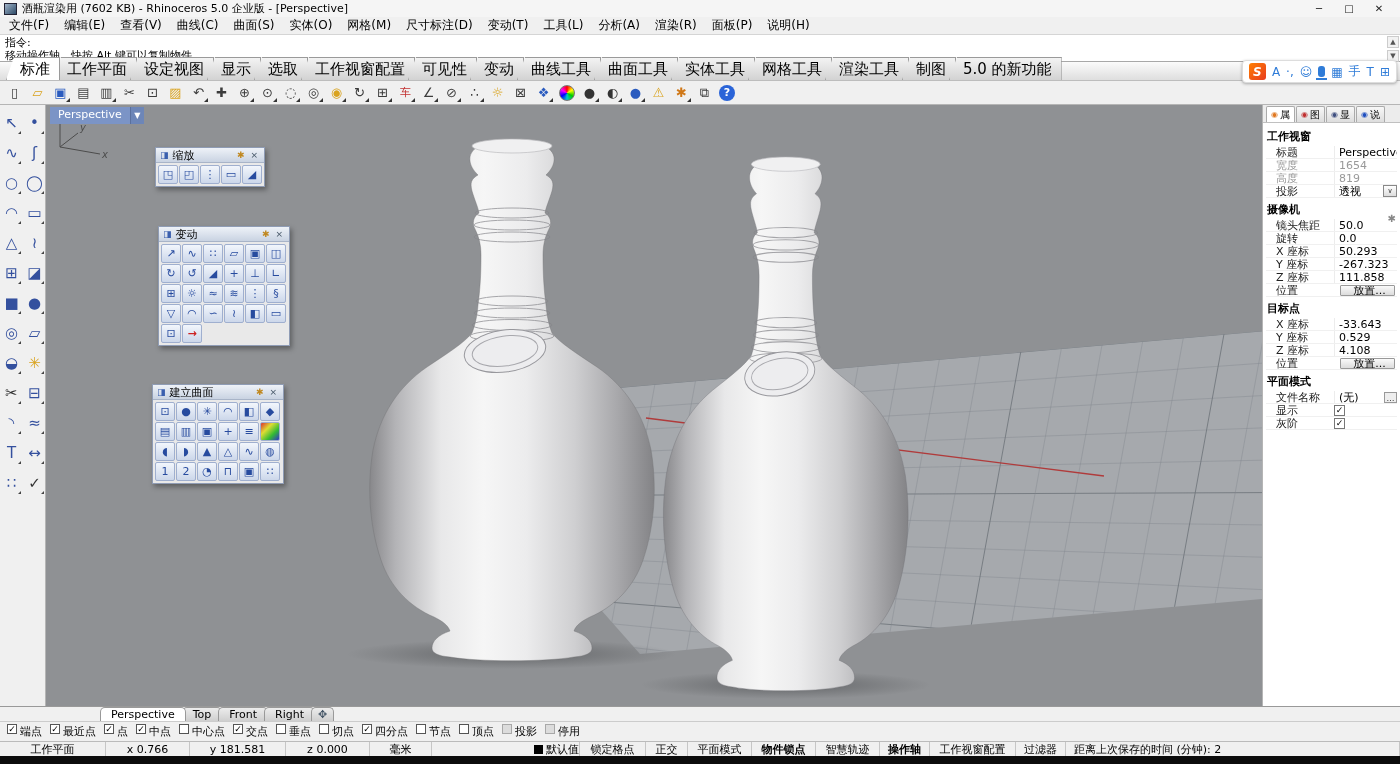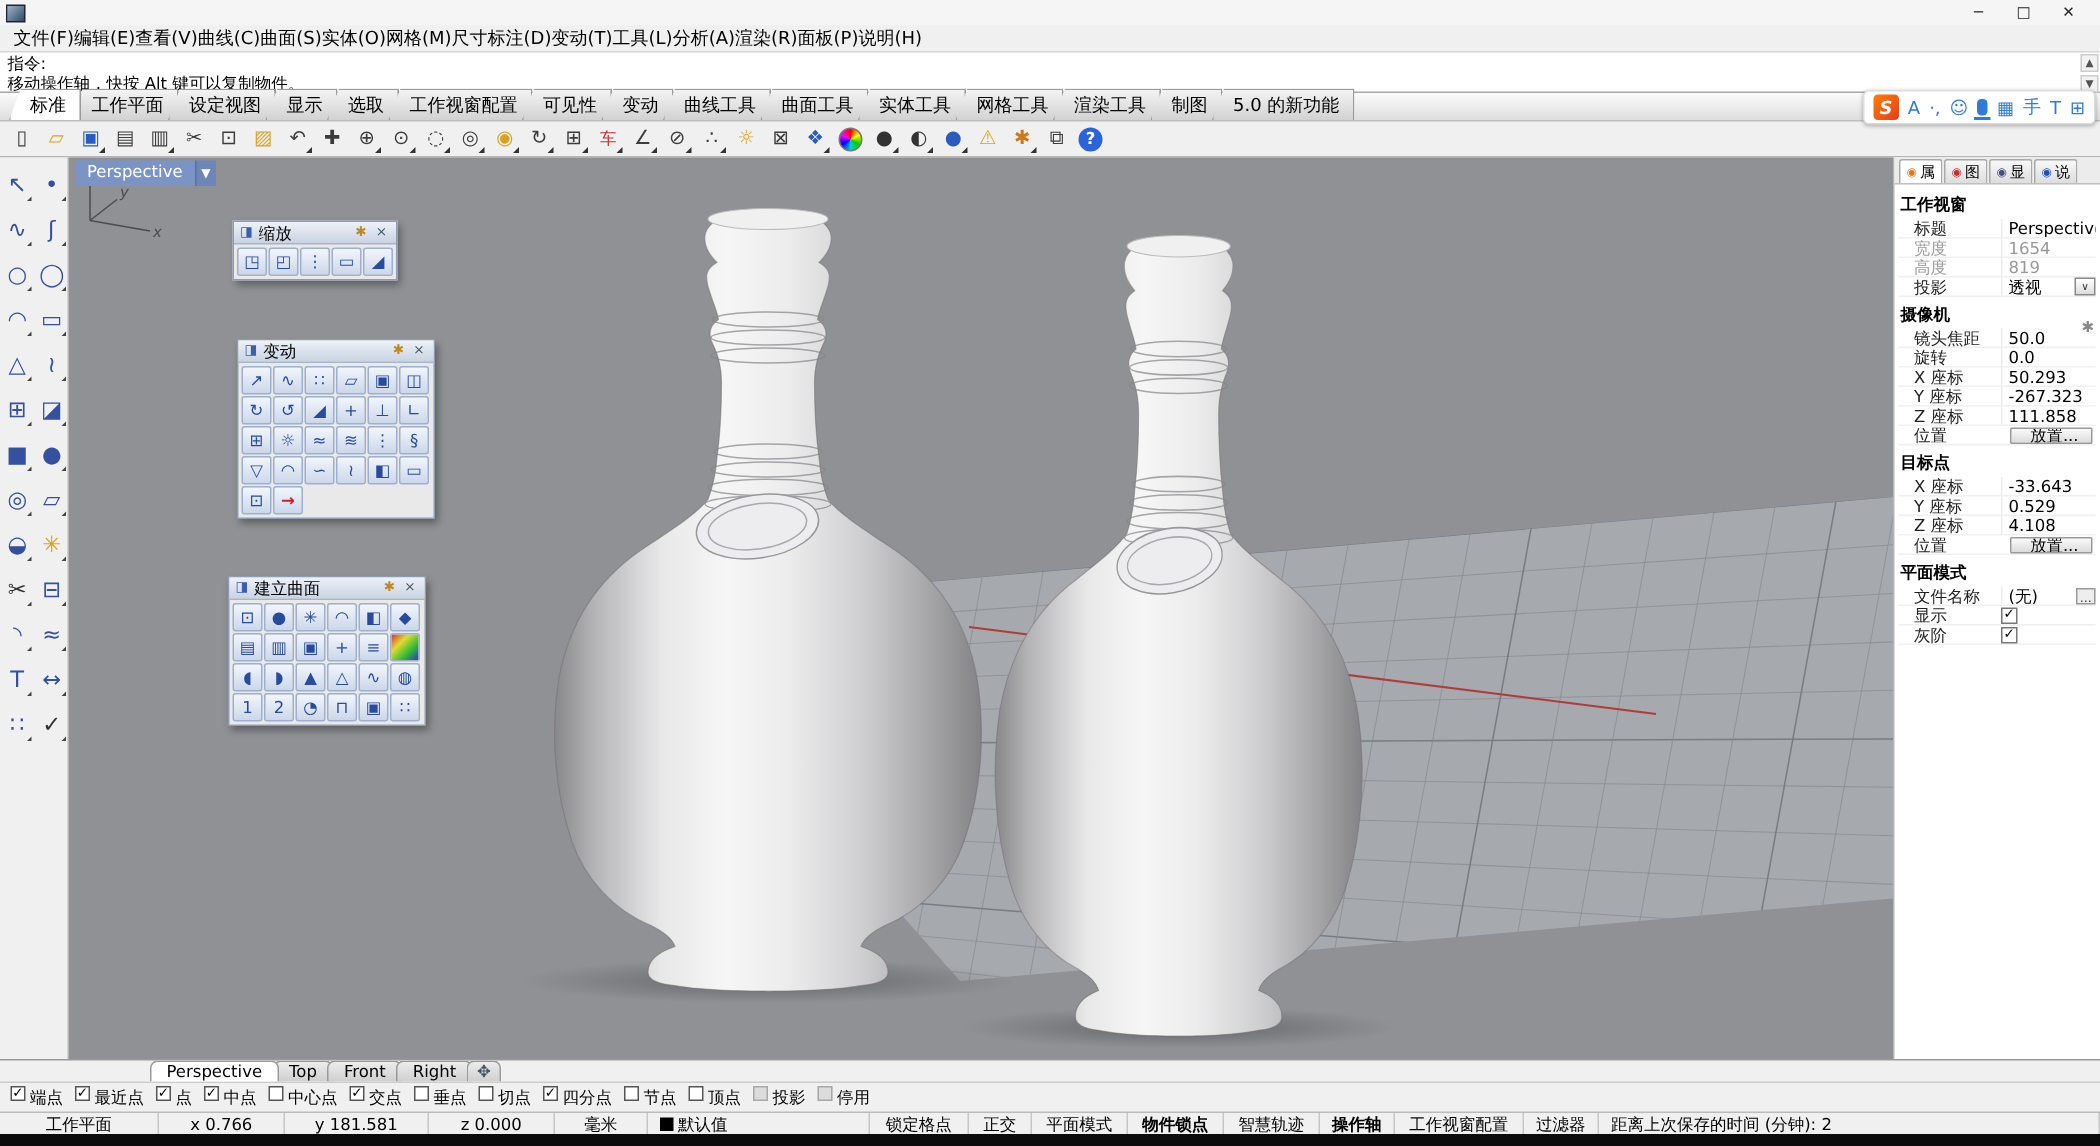--- a/index.html
+++ b/index.html
@@ -6,32 +6,32 @@
 body{width:1400px;height:764px;overflow:hidden;font-family:"DejaVu Sans",sans-serif;background:#444}
 .window{width:1400px;height:764px;position:relative;background:#f0f0f0;font-size:12px;color:#000;overflow:hidden}
 
 
 .titlebar{height:17px;display:flex;align-items:center;padding:0 6px 0 4px;background:#f5f5f5;font-size:11px}
 .app-icon{width:13px;height:12px;background:linear-gradient(135deg,#9fb3c8,#2d4a66);border:1px solid #223;margin-right:5px}
 .win-ctl{margin-left:auto;display:flex}
 .win-btn{width:30px;text-align:center;font-size:10px;color:#222;cursor:default}
 
 
-.menubar{height:17px;display:flex;padding:0 9px;align-items:center;background:#f0f0f0;font-size:12px}
+.menubar{height:17px;display:flex;gap:15px;padding:0 9px;align-items:center;background:#f0f0f0;font-size:12px}
 .menu-item{white-space:nowrap}
 
 
 .cmdarea{height:28px;background:#fff;border-top:1px solid #d5d5d5;border-bottom:1px solid #a8a8a8;position:relative;font-size:11px;padding:1px 5px}
 .cmdline{height:13px;line-height:13px;white-space:nowrap}
 .cmd-scroll{position:absolute;right:1px;top:1px;width:12px;height:26px;display:flex;flex-direction:column;justify-content:space-between}
 .cmd-arrow{height:12px;border:1px solid #ccc;background:#f2f2f2;font-size:7px;line-height:11px;text-align:center;color:#555}
 
 
 .ribbon{height:19px;display:flex;align-items:flex-end;background:linear-gradient(#fbfbfb,#dedede);padding-left:6px;border-bottom:1px solid #bdbdbd;position:relative;z-index:2}
-.rtab{padding:2px 9px 1px 13px;margin-right:-7px;background:linear-gradient(#f3f3f3,#d2d2d2);border:1px solid #9a9a9a;border-bottom:none;clip-path:polygon(8px 0,100% 0,100% 100%,0 100%);font-size:12px;white-space:nowrap;position:relative;cursor:default}
+.rtab{padding:2px 9px 1px 13px;margin-right:-7px;background:linear-gradient(#f3f3f3,#d2d2d2);border:1px solid #9a9a9a;border-bottom:none;clip-path:polygon(8px 0,100% 0,100% 100%,0 100%);font-size:15px;white-space:nowrap;position:relative;cursor:default}
 .rtab.active{background:#fff;z-index:3}
 
 
 .toolbar{height:24px;display:flex;align-items:center;gap:2px;padding:1px 4px;background:#f0f0f0;border-bottom:1px solid #b5b5b5}
 .ticon{width:21px;height:21px;display:flex;align-items:center;justify-content:center;font-size:13px;color:#3c3c3c;position:relative;cursor:default}
 .ticon.fly::after{content:"";position:absolute;right:1px;bottom:1px;border-left:4px solid transparent;border-bottom:4px solid #333}
 .ticon.blue{color:#2a5bbf}.ticon.red{color:#c23030;font-size:11px}.ticon.yellow{color:#d9a31f}
 .ticon.dark{color:#333}.ticon.orange{color:#d07818}
 .ticon.wheel::before{content:"";width:14px;height:14px;border-radius:50%;background:conic-gradient(#f00,#ff0,#0c0,#0cc,#00f,#f0f,#f00);border:1px solid #777}
 .ticon.help{background:#2a64d8;color:#fff;border-radius:50%;width:16px;height:16px;font-weight:bold;font-size:11px;margin:0 2px}
@@ -99,21 +99,21 @@
 .statusbar{height:15px;display:flex;align-items:stretch;background:#f0f0f0;border-top:1px solid #bbb;font-size:11px}
 .scell{display:flex;align-items:center;justify-content:center;border-right:1px solid #c6c6c6;gap:3px;white-space:nowrap;overflow:hidden;cursor:default}
 .scell.bold{font-weight:bold}
 .sw{display:none}
 .scell.swatch .sw{display:inline-block;width:9px;height:9px;background:#000}
 .statusbar>div:nth-of-type(1){width:106px}
 .statusbar>div:nth-of-type(2){width:84px}
 .statusbar>div:nth-of-type(3){width:96px}
 .statusbar>div:nth-of-type(4){width:84px}
 .statusbar>div:nth-of-type(5){width:62px}
-.statusbar>div:nth-of-type(6){width:148px;justify-content:flex-start;padding-left:8px}
+.statusbar>div:nth-of-type(6){width:148px;justify-content:flex-end;padding-left:8px}
 .statusbar>div:nth-of-type(7){width:66px}
 .statusbar>div:nth-of-type(8){width:42px}
 .statusbar>div:nth-of-type(9){width:64px}
 .statusbar>div:nth-of-type(10){width:64px}
 .statusbar>div:nth-of-type(11){width:64px}
 .statusbar>div:nth-of-type(12){width:50px}
 .statusbar>div:nth-of-type(13){width:86px}
 .statusbar>div:nth-of-type(14){width:50px}
 .statusbar>div:nth-of-type(15){flex:1;justify-content:flex-start;padding-left:8px}
 .blackbar{height:8px;background:#0c0c0c}
@@ -125,20 +125,21 @@
 .ime-item.mic{width:7px;height:11px;background:#2f7cd8;border-radius:3px;position:relative}
 .ime-item.mic::after{content:"";position:absolute;left:-2px;bottom:-3px;width:11px;height:2px;background:#2f7cd8}
 </style>
 </head>
 <body>
 
 <div class="window">
 
   <div class="titlebar">
     <span class="app-icon"></span>
+    <span>酒瓶渲染用 (7602 KB) - Rhinoceros  5.0 企业版 - [Perspective]</span>
     <span class="win-ctl">
       <span class="win-btn">─</span>
       <span class="win-btn">□</span>
       <span class="win-btn">✕</span>
     </span>
   </div>
 
   <div class="menubar">
 
   <span class="menu-item">文件(F)</span>

